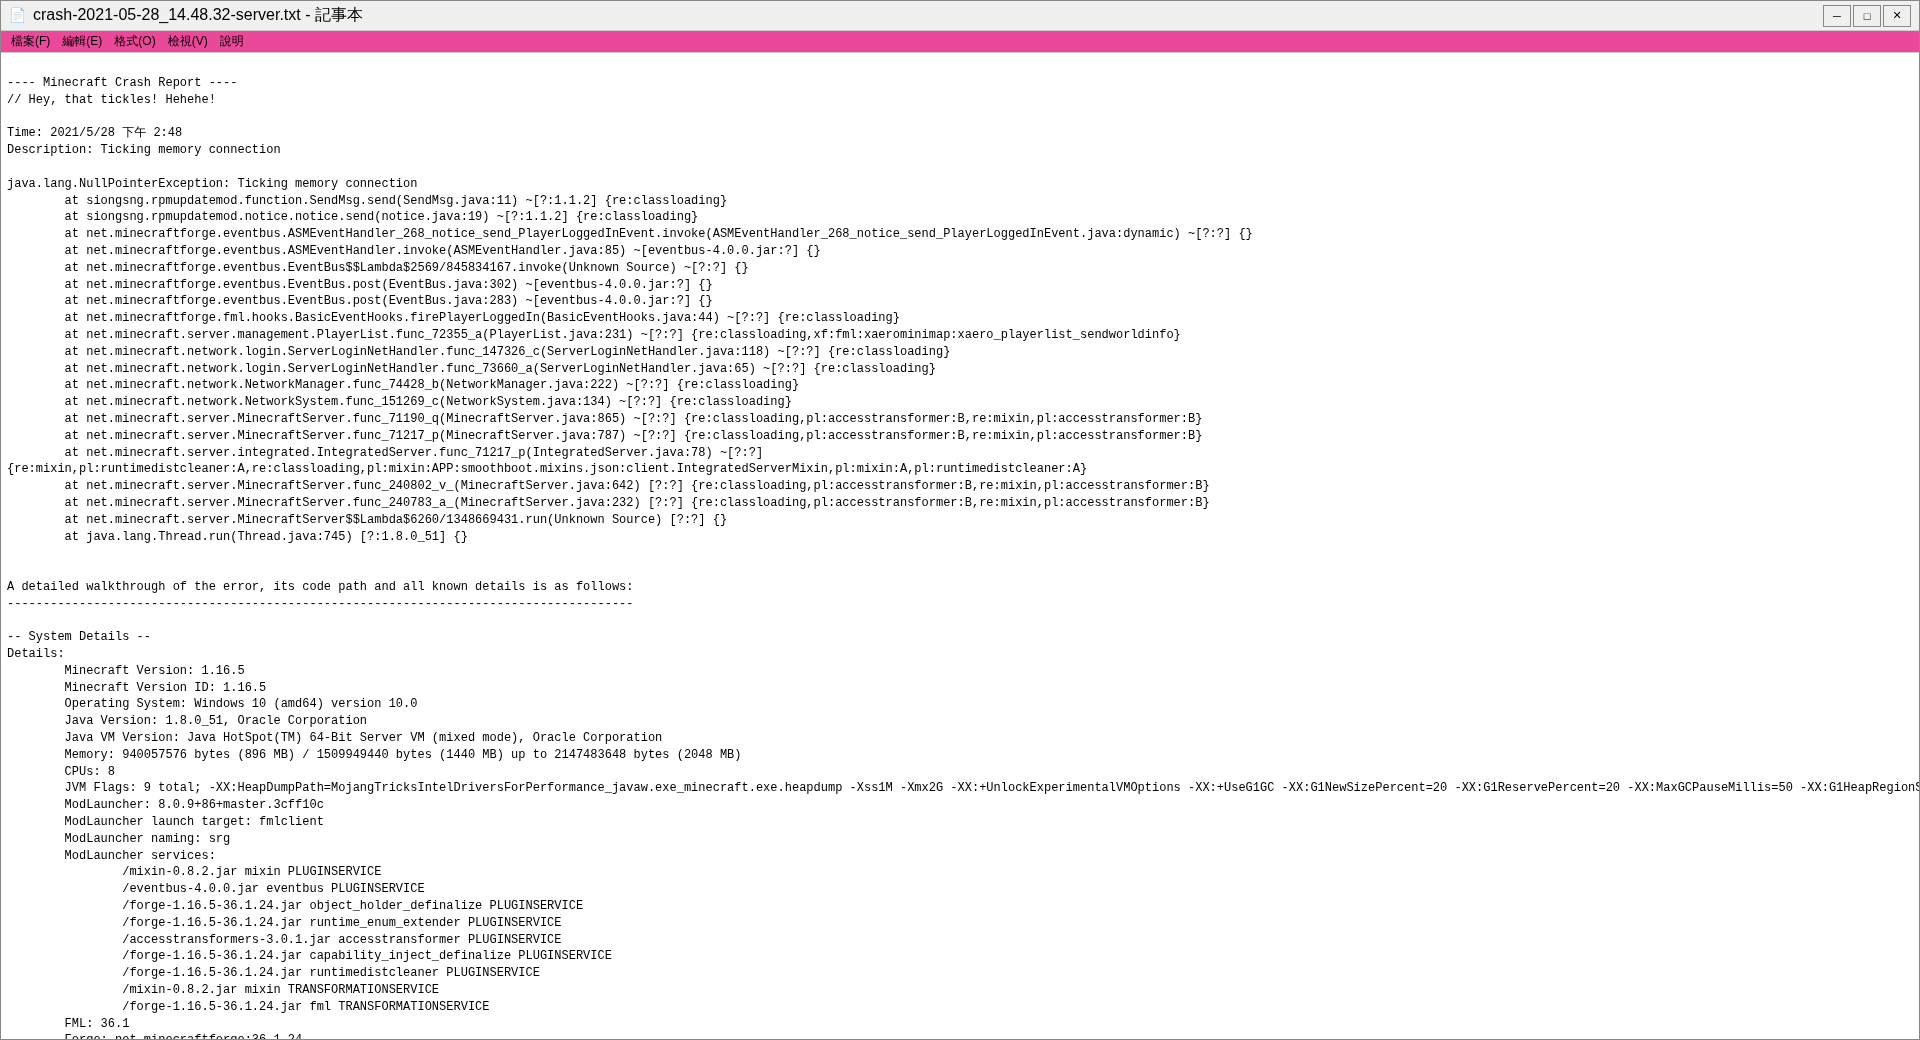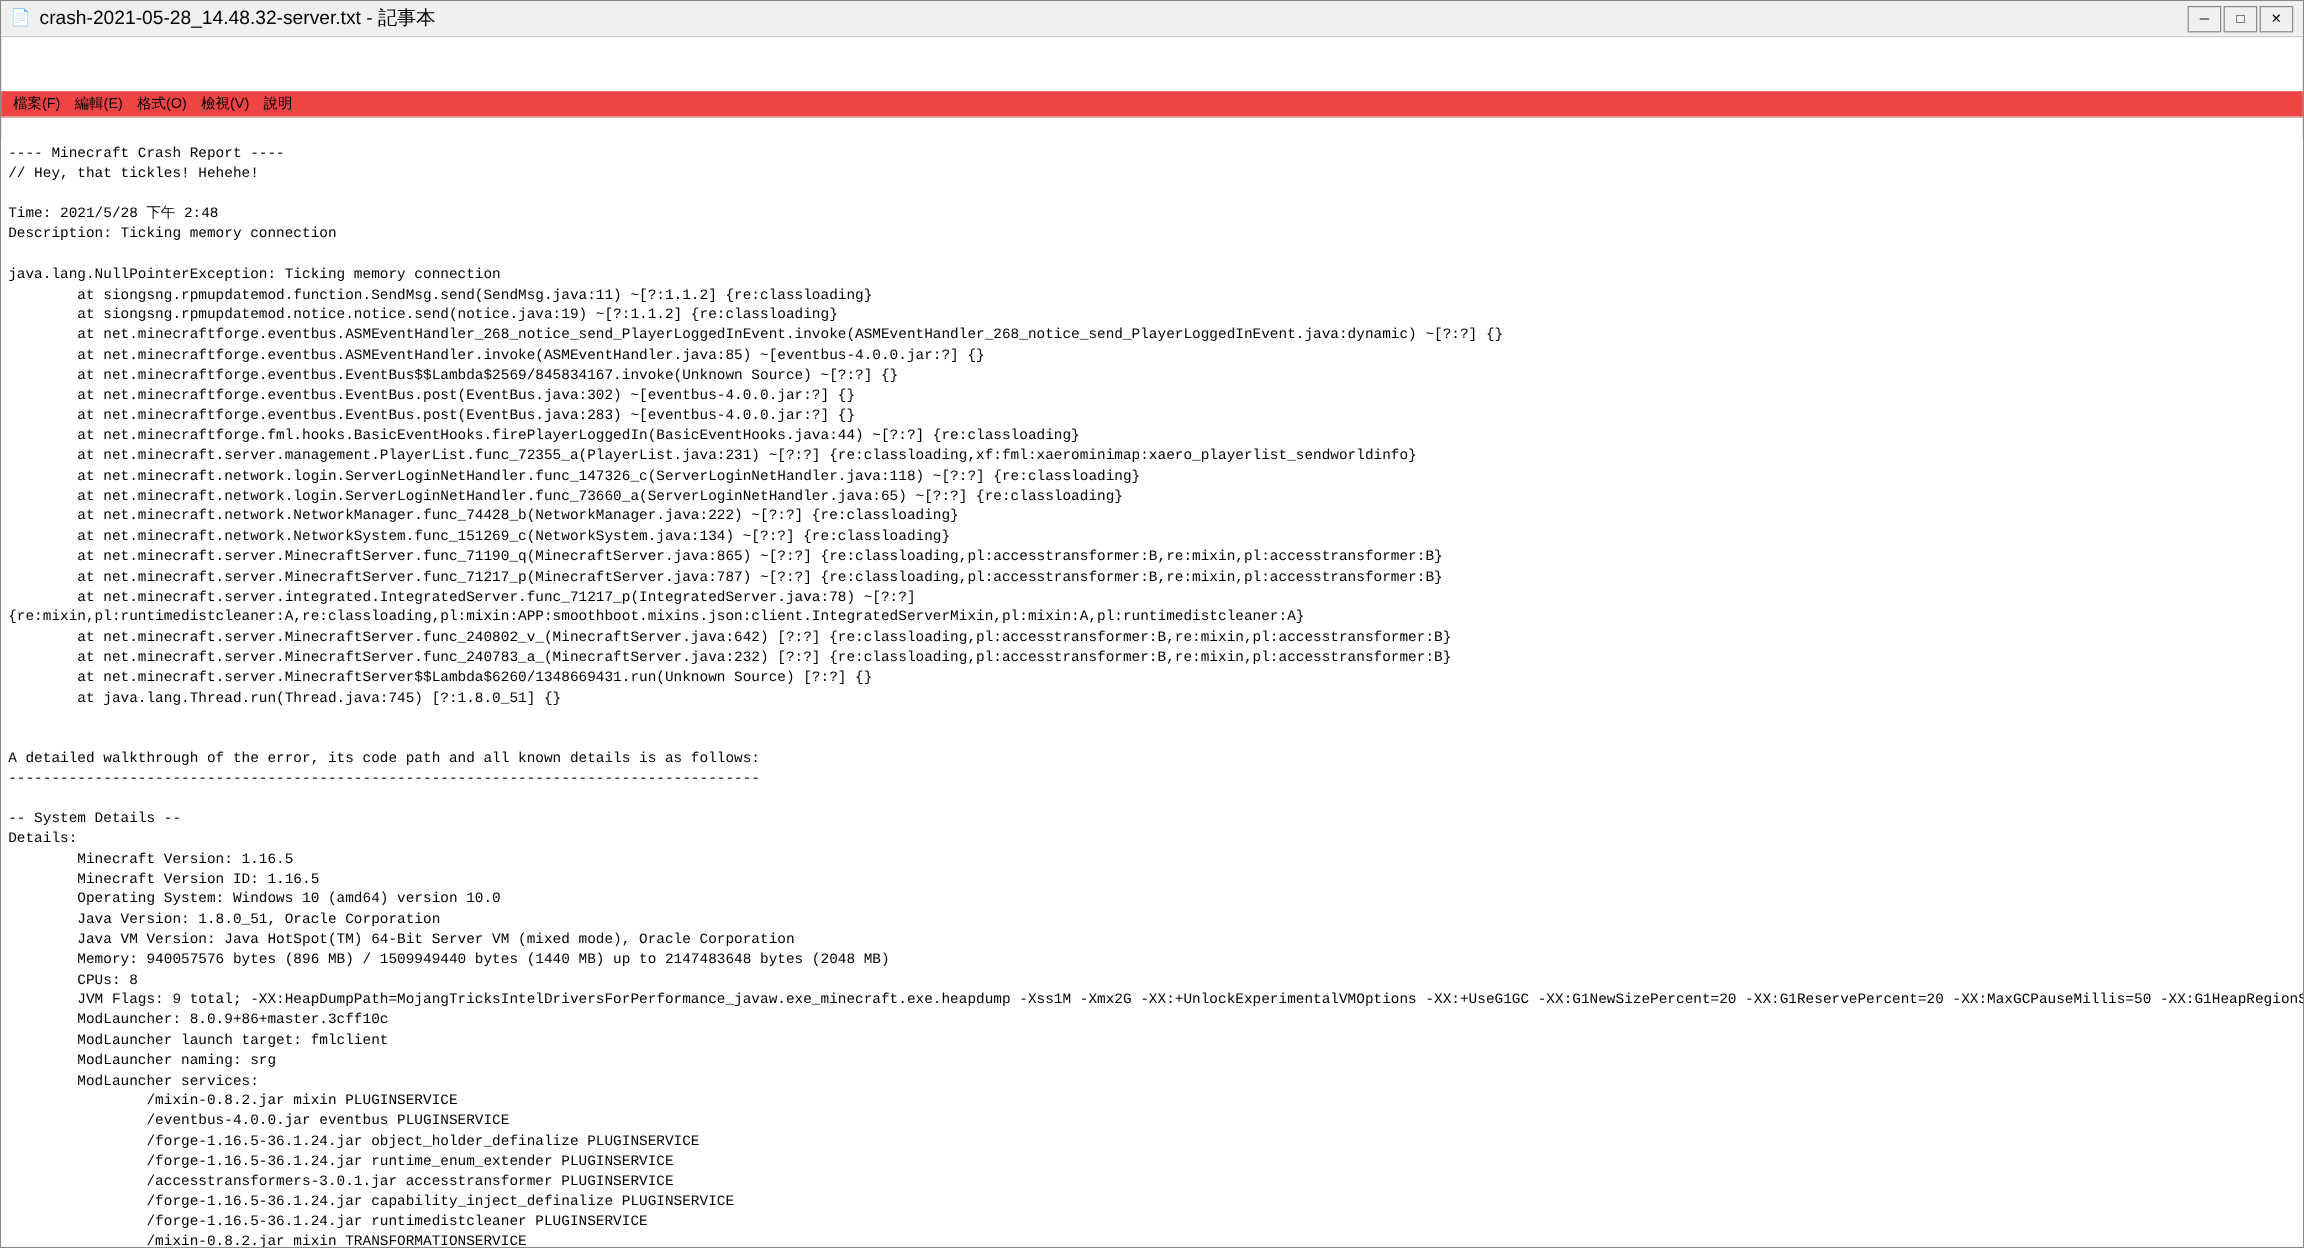--- a/index.html
+++ b/index.html
@@ -72,23 +72,22 @@
       justify-content: center;
       font-size: 11px;
       font-family: 'MS Shell Dlg 2', Tahoma, sans-serif;
     }
 
     .menu-bar {
       height: 22px;
       display: flex;
       align-items: center;
       border-bottom: 1px solid #ccc;
-      background: #ef4444;
+      background: #ec4899;
       padding: 0 4px;
-      margin-top: 45px;
     }
 
     .menu-item {
       font-family: 'MS Shell Dlg 2', Tahoma, sans-serif;
       font-size: 12px;
       padding: 2px 6px;
       cursor: pointer;
       color: #000;
     }
 

